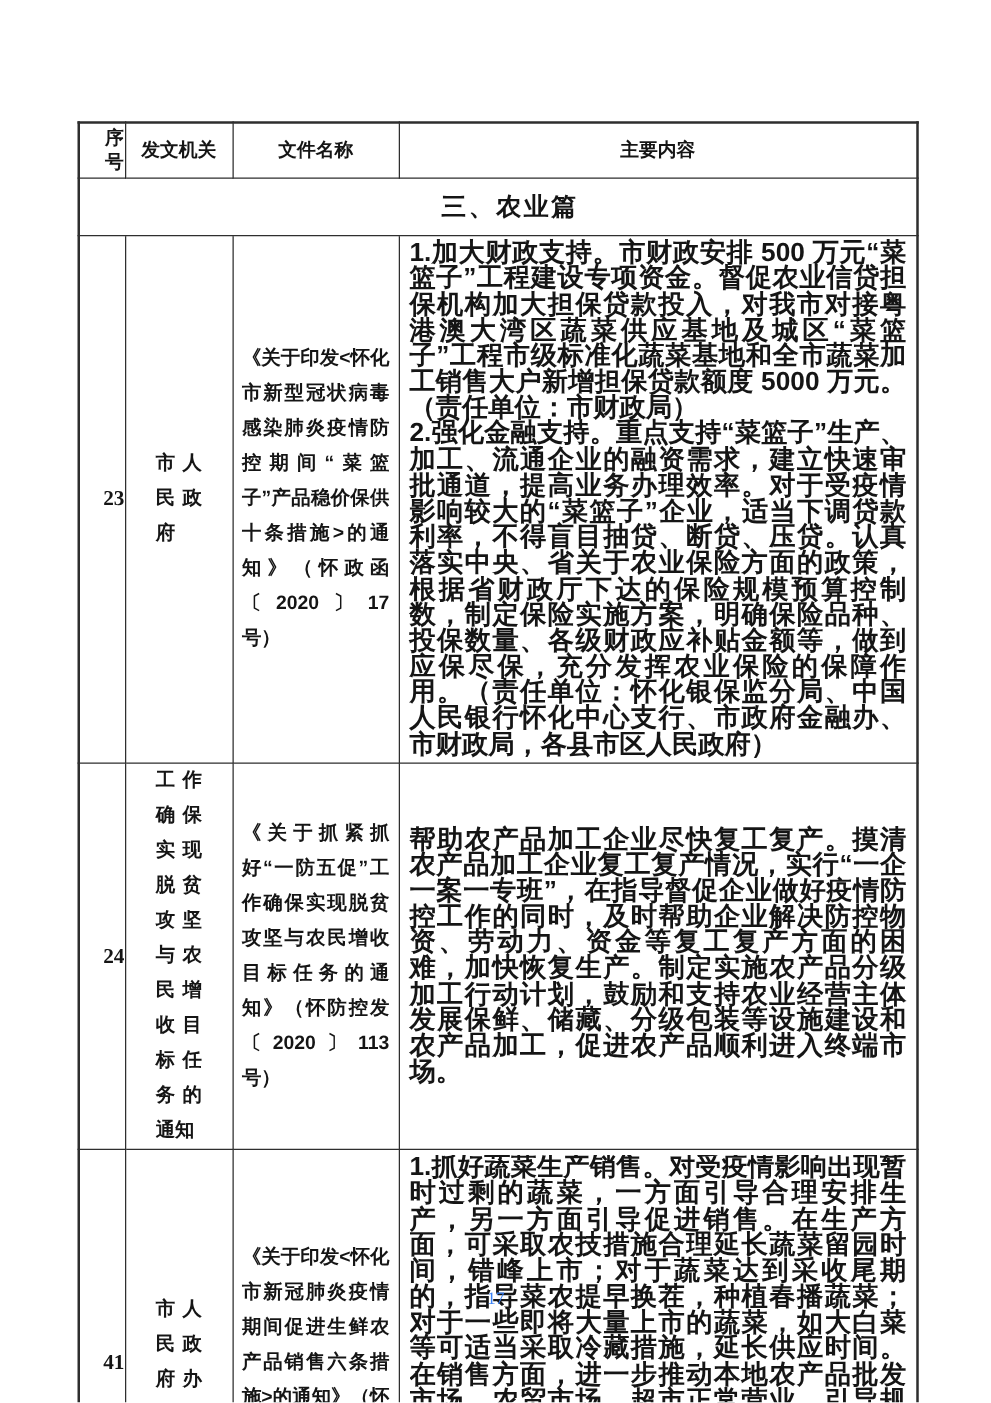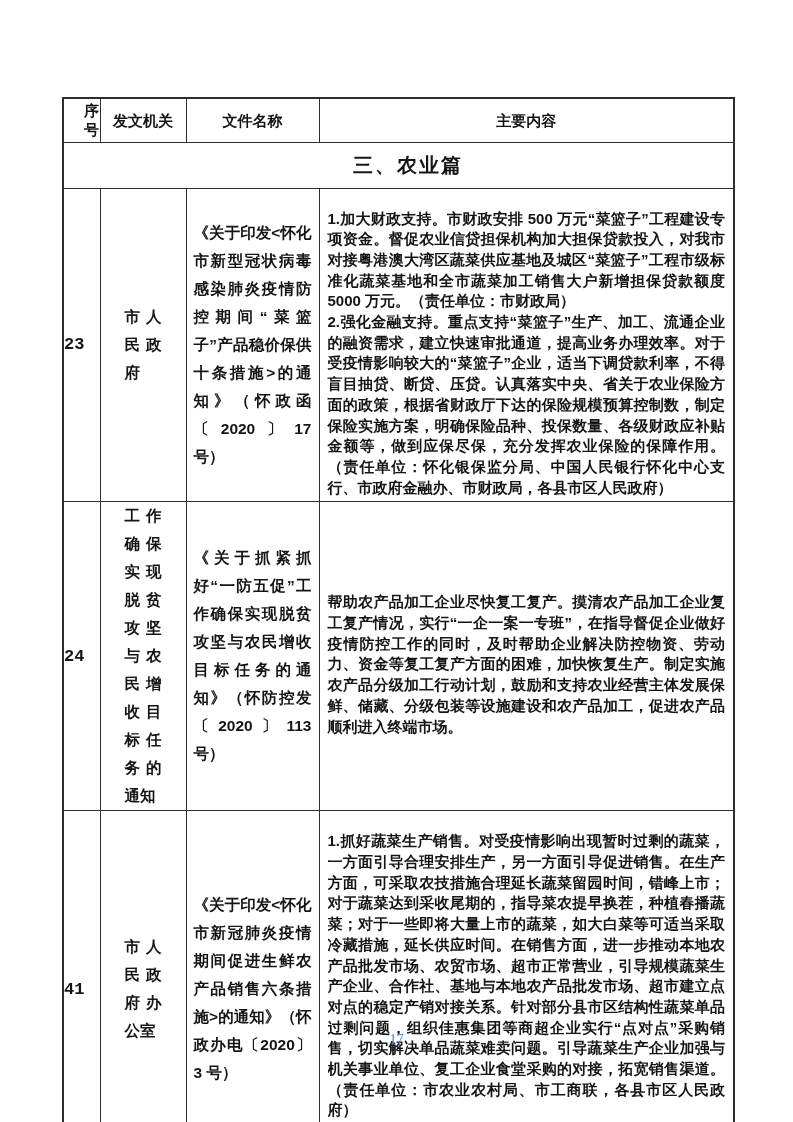--- a/index.html
+++ b/index.html
@@ -43,22 +43,22 @@
   
   .section-cell {
     text-align: center;
     font-size: 20px;
     letter-spacing: 2px;
     padding-left: 19px;
   }
 
   
   .c-no {
-    text-align: left;
-    font-family: Liberation Mono, monospace;
+    text-align: right;
+    font-family: Liberation Serif, serif;
     font-size: 17px;
   }
 
   
   .c-agency {
     font-size: 15.5px;
     line-height: 28px;
     padding: 0 24px;
     text-align: justify;
     text-justify: inter-character;
@@ -68,23 +68,23 @@
   .c-doc {
     font-size: 15.5px;
     line-height: 28px;
     padding: 0 7px;
     text-align: justify;
     text-justify: inter-character;
   }
 
   
   .c-content {
-    font-size: 15px;
+    font-size: 21px;
     line-height: 20.7px;
-    padding: 20px 8px 3px 8px;
+    padding: 4px 8px 3px 8px;
     text-align: justify;
     text-justify: inter-character;
     vertical-align: top;
   }
   .c-content.v-center { vertical-align: middle; }
   .c-content p { margin: 0; }
   .clip { height: 333px; overflow: hidden; }
 
   .page-number {
     position: absolute;

